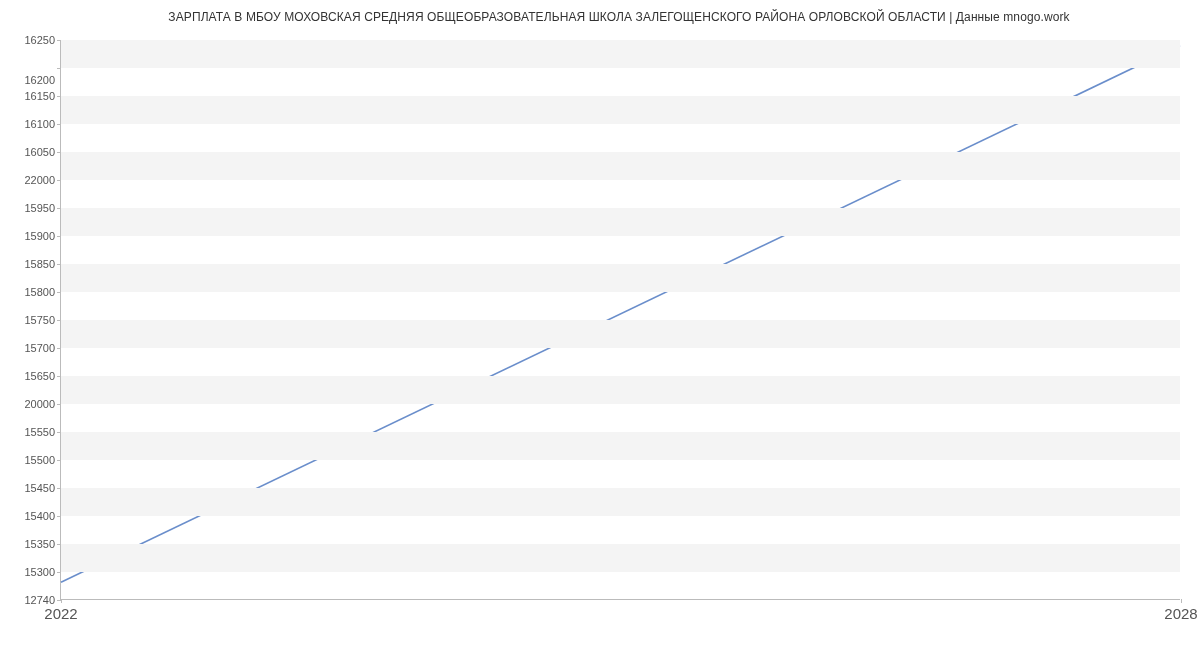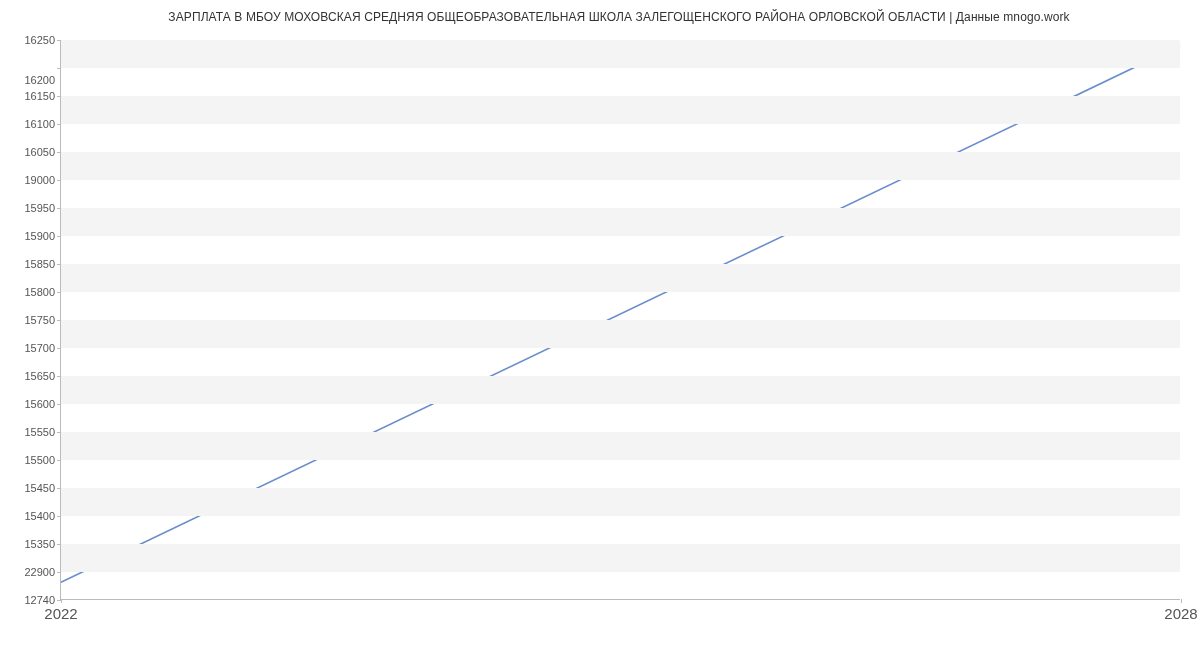--- a/index.html
+++ b/index.html
@@ -98,49 +98,49 @@
       <div class="grid-band" style="top: 392px; height: 28px;"></div>
       <div class="grid-band" style="top: 336px; height: 28px;"></div>
       <div class="grid-band" style="top: 280px; height: 28px;"></div>
       <div class="grid-band" style="top: 224px; height: 28px;"></div>
       <div class="grid-band" style="top: 168px; height: 28px;"></div>
       <div class="grid-band" style="top: 112px; height: 28px;"></div>
       <div class="grid-band" style="top: 56px; height: 28px;"></div>
       <div class="grid-band" style="top: 0px; height: 28px;"></div>
       <div class="y-tick-label" style="top: 560px;">12740</div>
       <div class="y-tick-mark" style="top: 560px;"></div>
-      <div class="y-tick-label" style="top: 532px;">22900</div>
+      <div class="y-tick-label" style="top: 532px;">15300</div>
       <div class="y-tick-mark" style="top: 532px;"></div>
       <div class="y-tick-label" style="top: 504px;">15350</div>
       <div class="y-tick-mark" style="top: 504px;"></div>
       <div class="y-tick-label" style="top: 476px;">15400</div>
       <div class="y-tick-mark" style="top: 476px;"></div>
       <div class="y-tick-label" style="top: 448px;">15450</div>
       <div class="y-tick-mark" style="top: 448px;"></div>
       <div class="y-tick-label" style="top: 420px;">15500</div>
       <div class="y-tick-mark" style="top: 420px;"></div>
       <div class="y-tick-label" style="top: 392px;">15550</div>
       <div class="y-tick-mark" style="top: 392px;"></div>
-      <div class="y-tick-label" style="top: 364px;">15600</div>
+      <div class="y-tick-label" style="top: 364px;">20000</div>
       <div class="y-tick-mark" style="top: 364px;"></div>
       <div class="y-tick-label" style="top: 336px;">15650</div>
       <div class="y-tick-mark" style="top: 336px;"></div>
       <div class="y-tick-label" style="top: 308px;">15700</div>
       <div class="y-tick-mark" style="top: 308px;"></div>
       <div class="y-tick-label" style="top: 280px;">15750</div>
       <div class="y-tick-mark" style="top: 280px;"></div>
       <div class="y-tick-label" style="top: 252px;">15800</div>
       <div class="y-tick-mark" style="top: 252px;"></div>
       <div class="y-tick-label" style="top: 224px;">15850</div>
       <div class="y-tick-mark" style="top: 224px;"></div>
       <div class="y-tick-label" style="top: 196px; text-align: right;">15900</div>
       <div class="y-tick-mark" style="top: 196px;"></div>
       <div class="y-tick-label" style="top: 168px;">15950</div>
       <div class="y-tick-mark" style="top: 168px;"></div>
-      <div class="y-tick-label" style="top: 140px;">19000</div>
+      <div class="y-tick-label" style="top: 140px;">22000</div>
       <div class="y-tick-mark" style="top: 140px;"></div>
       <div class="y-tick-label" style="top: 112px;">16050</div>
       <div class="y-tick-mark" style="top: 112px;"></div>
       <div class="y-tick-label" style="top: 84px;">16100</div>
       <div class="y-tick-mark" style="top: 84px;"></div>
       <div class="y-tick-label" style="top: 56px;">16150</div>
       <div class="y-tick-mark" style="top: 56px;"></div>
       <div class="y-tick-label" style="top: 40px;">16200</div>
       <div class="y-tick-mark" style="top: 28px;"></div>
       <div class="y-tick-label" style="top: 0px;">16250</div>

